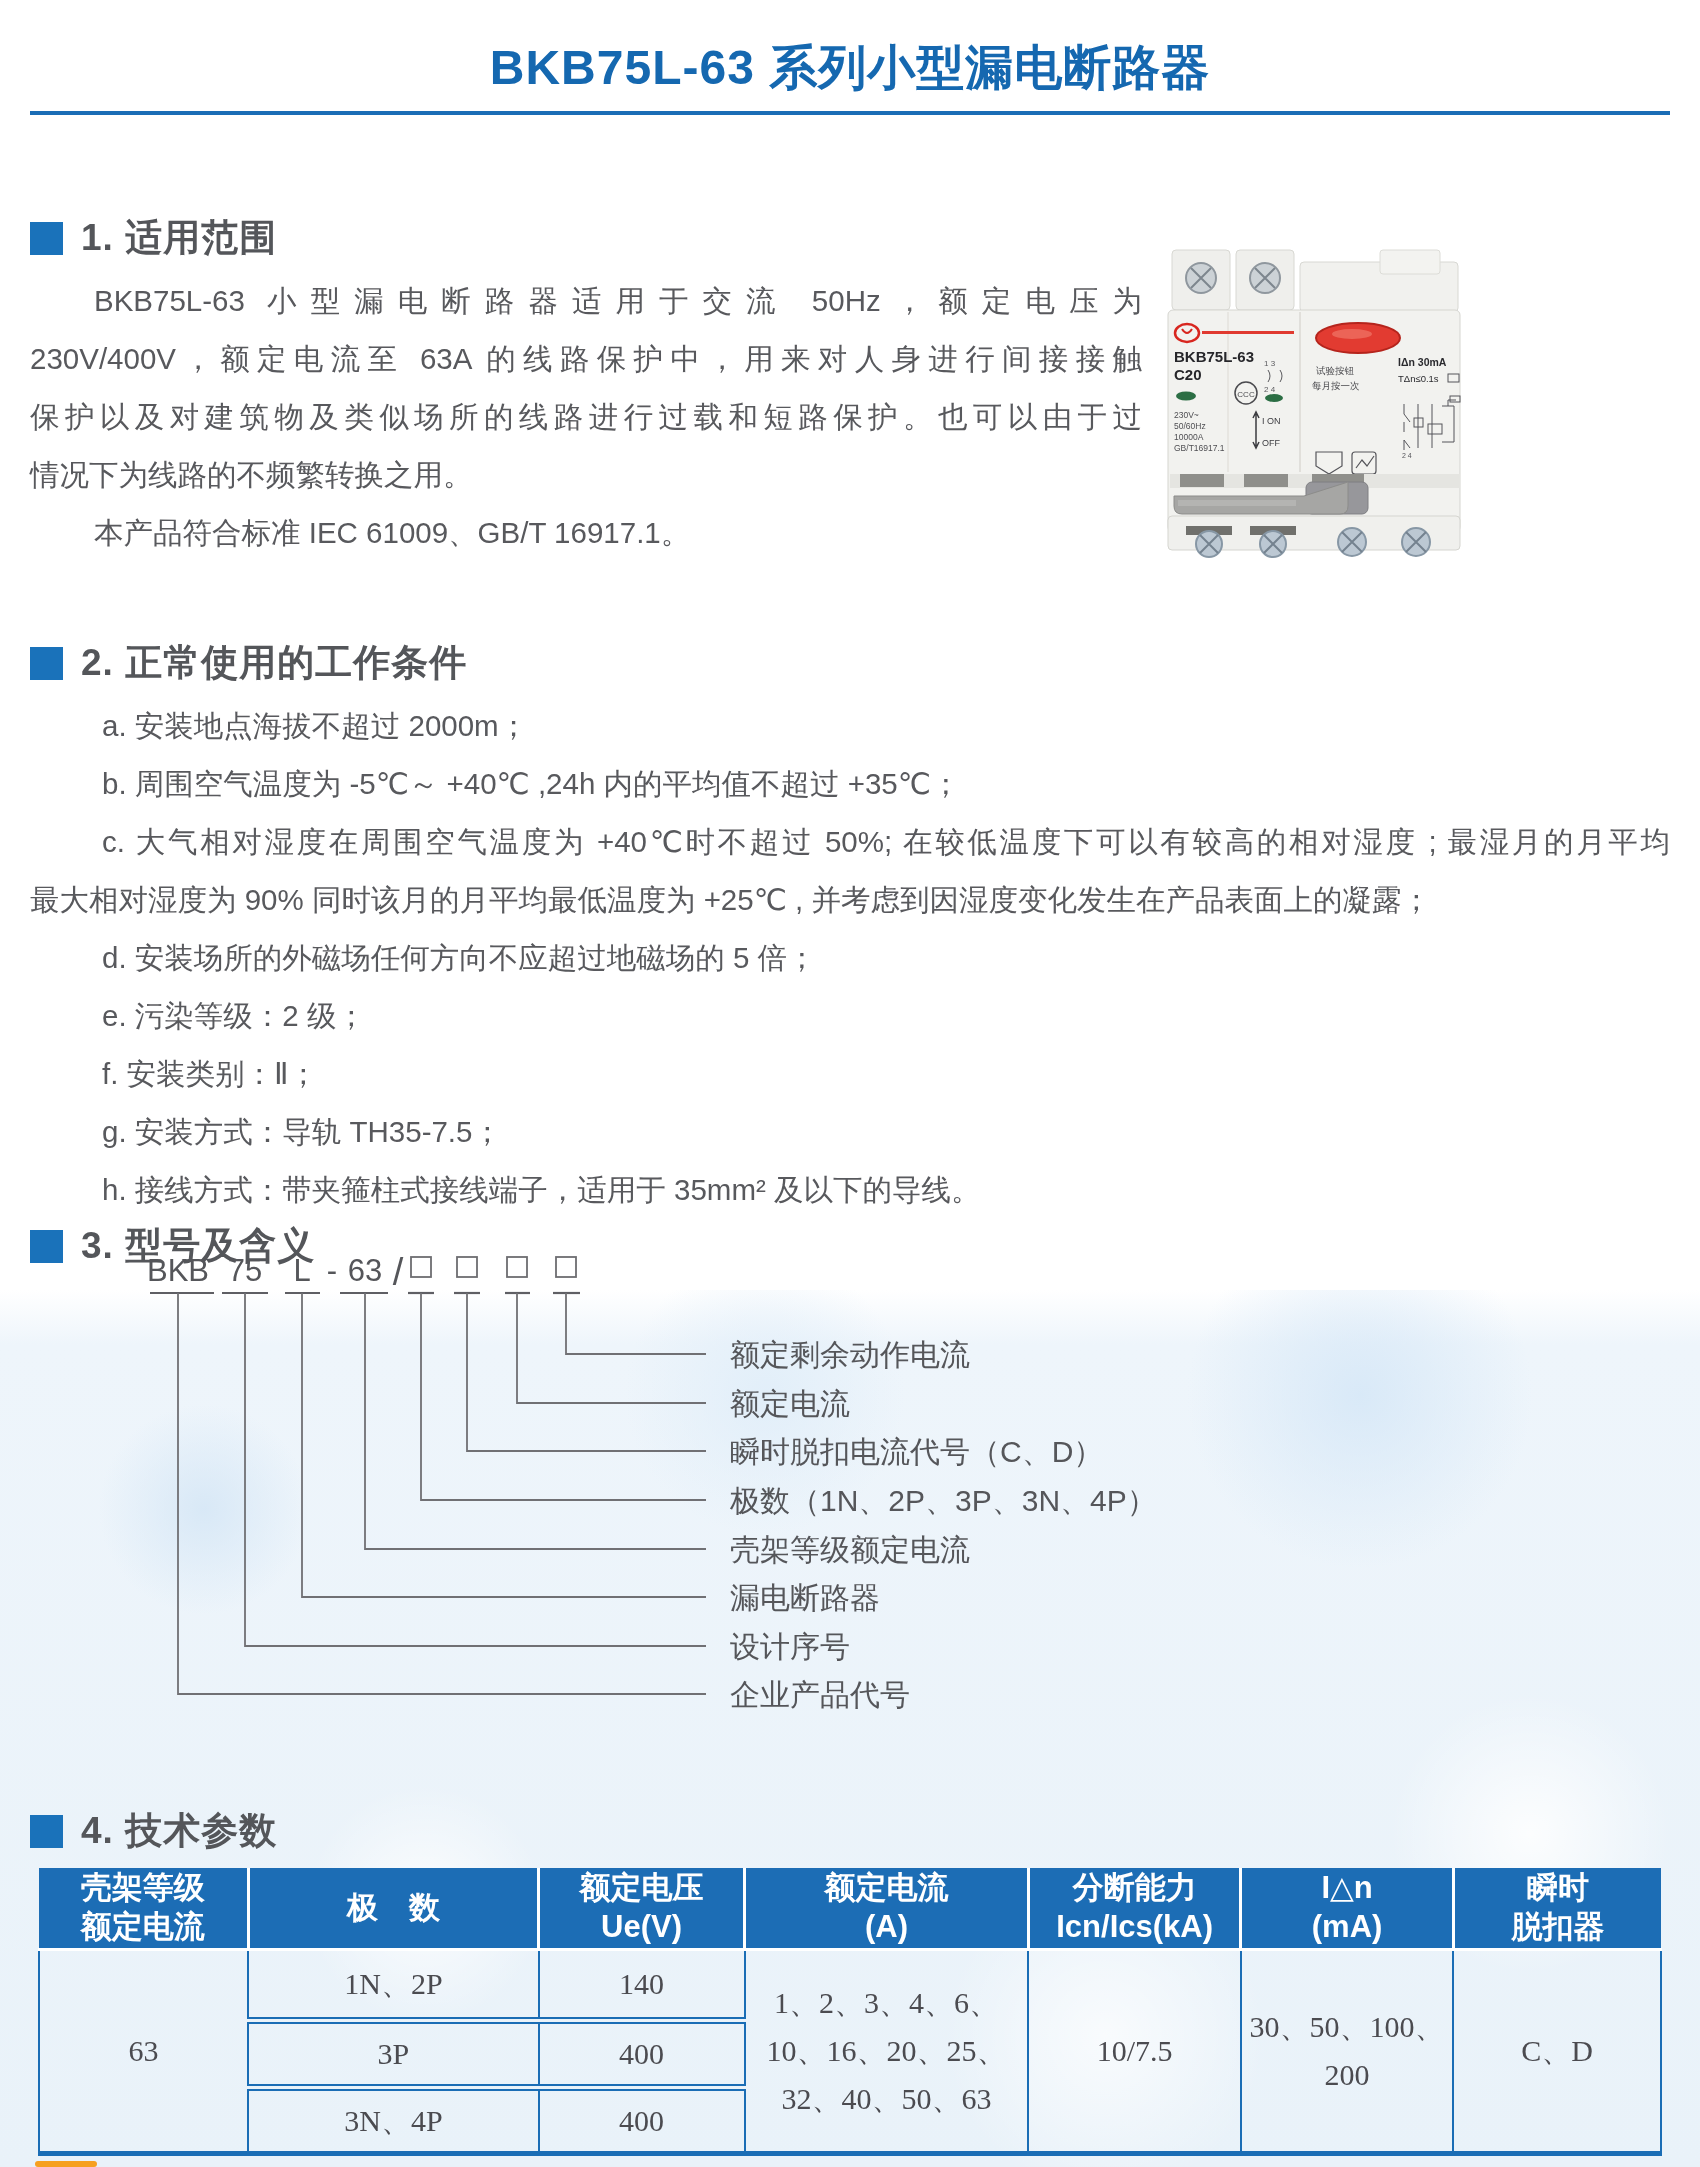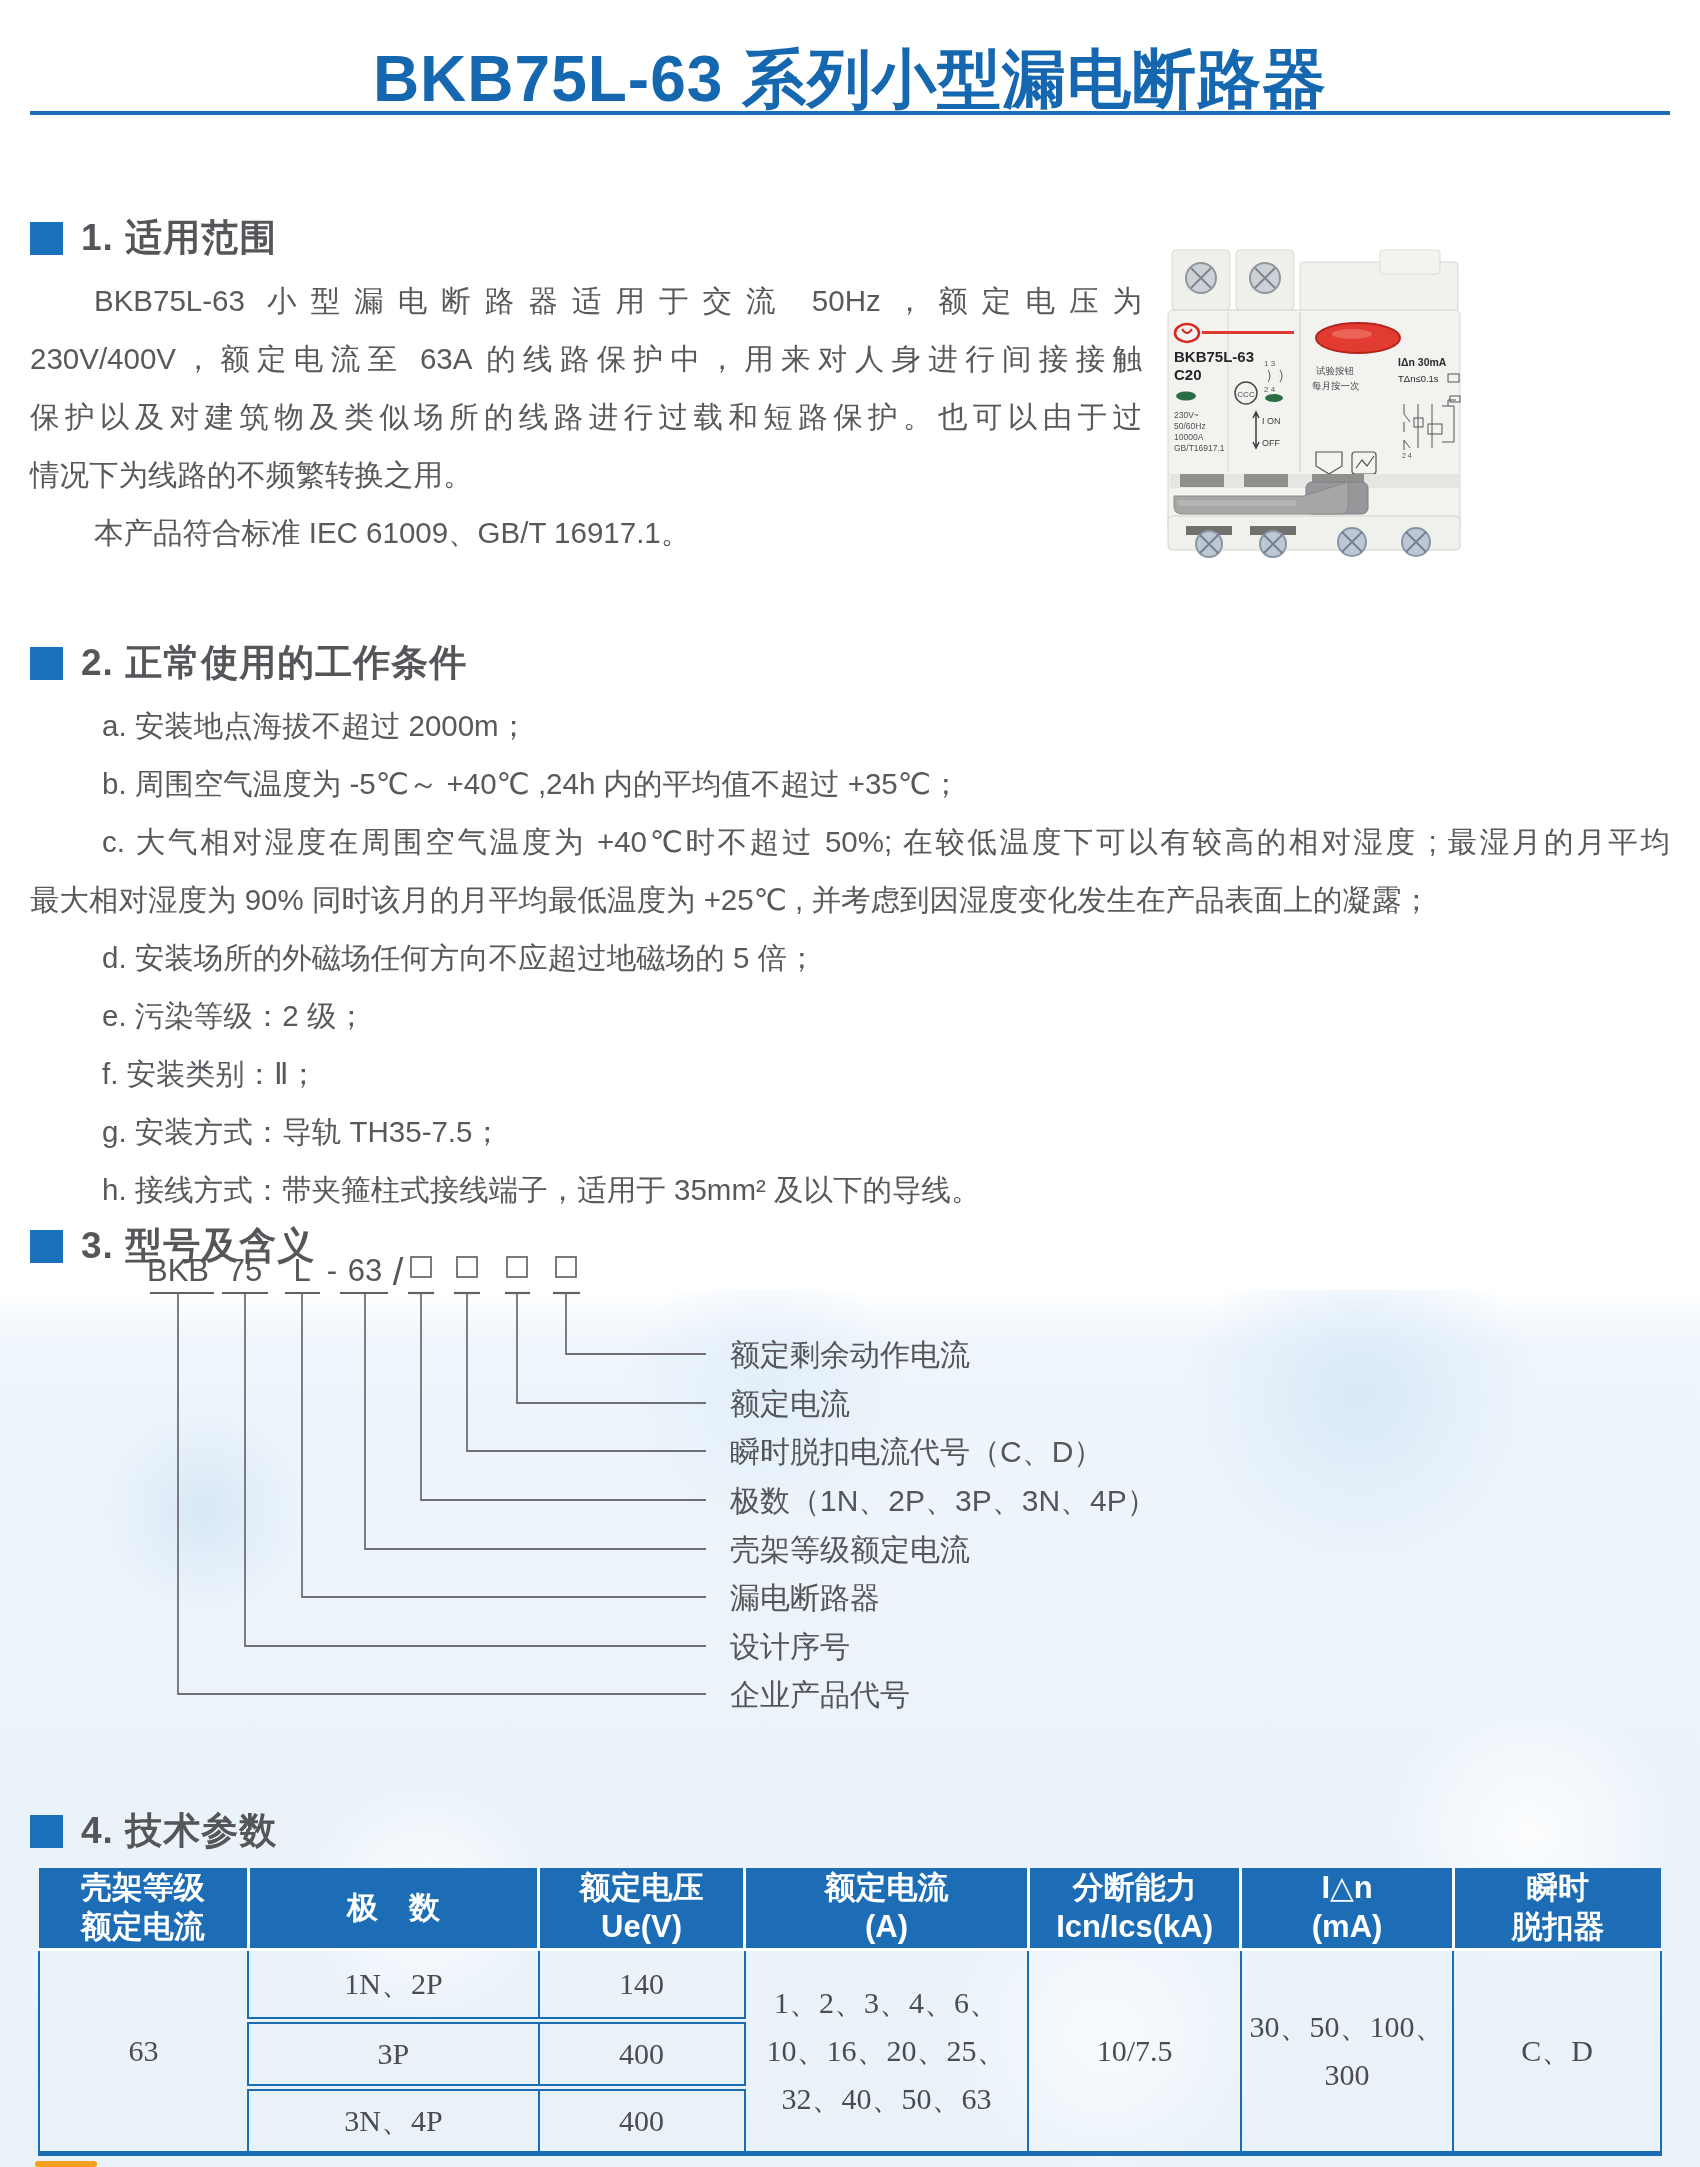--- a/index.html
+++ b/index.html
@@ -9,21 +9,21 @@
   .bg-map{position:absolute;left:0;right:0;top:1290px;bottom:0;pointer-events:none;
     background:
       radial-gradient(circle 200px at 45% 12%, rgba(225,238,249,.95), rgba(225,238,249,0) 70%),
       radial-gradient(circle 150px at 12% 25%, rgba(214,231,246,.9), rgba(214,231,246,0) 70%),
       radial-gradient(circle 240px at 80% 12%, rgba(213,231,247,.85), rgba(213,231,247,0) 72%),
       radial-gradient(circle 200px at 90% 62%, rgba(255,255,255,.85), rgba(255,255,255,0) 70%),
       radial-gradient(circle 170px at 25% 70%, rgba(255,255,255,.8), rgba(255,255,255,0) 70%),
       radial-gradient(circle 230px at 65% 85%, rgba(255,255,255,.7), rgba(255,255,255,0) 70%),
       linear-gradient(180deg,#ffffff 0px,#eef5fb 55px,#e9f2f9 100%);}
   .title{position:absolute;top:36px;left:0;width:100%;text-align:center;
-         font-size:64px;font-weight:800;color:#1568b0;letter-spacing:1px;}
+         font-size:48px;font-weight:800;color:#1568b0;letter-spacing:1px;}
   .title-rule{position:absolute;top:111px;left:30px;width:1640px;height:4px;background:#1a6db6;}
   .sec{position:absolute;left:30px;display:flex;align-items:center;gap:18px;}
   .sec .sq{width:33px;height:33px;background:#1a72ba;flex:0 0 auto;}
   .sec .sec-label{font-size:37px;font-weight:bold;color:#54565a;letter-spacing:1px;}
   .s1-head{top:213px;} .s2-head{top:638px;} .s3-head{top:1221px;} .s4-head{top:1806px;}
   .textline{height:58px;line-height:58px;font-size:29.5px;color:#58595d;white-space:nowrap;overflow:visible;}
   .jline{white-space:normal;text-align:justify;text-align-last:justify;}
   .indent1{text-indent:64px;}
   .pad-item{padding-left:72px;}
   .para1{position:absolute;left:30px;top:272px;width:1112px;}
@@ -293,21 +293,21 @@
       <tbody>
         <tr class="r1">
           <td rowspan="3" class="bb">63</td>
           <td class="dsep">1N、2P</td>
           <td class="dsep">140</td>
           <td rowspan="3" class="pre bb">1、2、3、4、6、
 10、16、20、25、
 32、40、50、63</td>
           <td rowspan="3" class="bb">10/7.5</td>
           <td rowspan="3" class="pre bb">30、50、100、
-300</td>
+200</td>
           <td rowspan="3" class="bb">C、D</td>
         </tr>
         <tr class="r2">
           <td class="dsep">3P</td>
           <td class="dsep">400</td>
         </tr>
         <tr class="r3">
           <td class="bb">3N、4P</td>
           <td class="bb">400</td>
         </tr>

